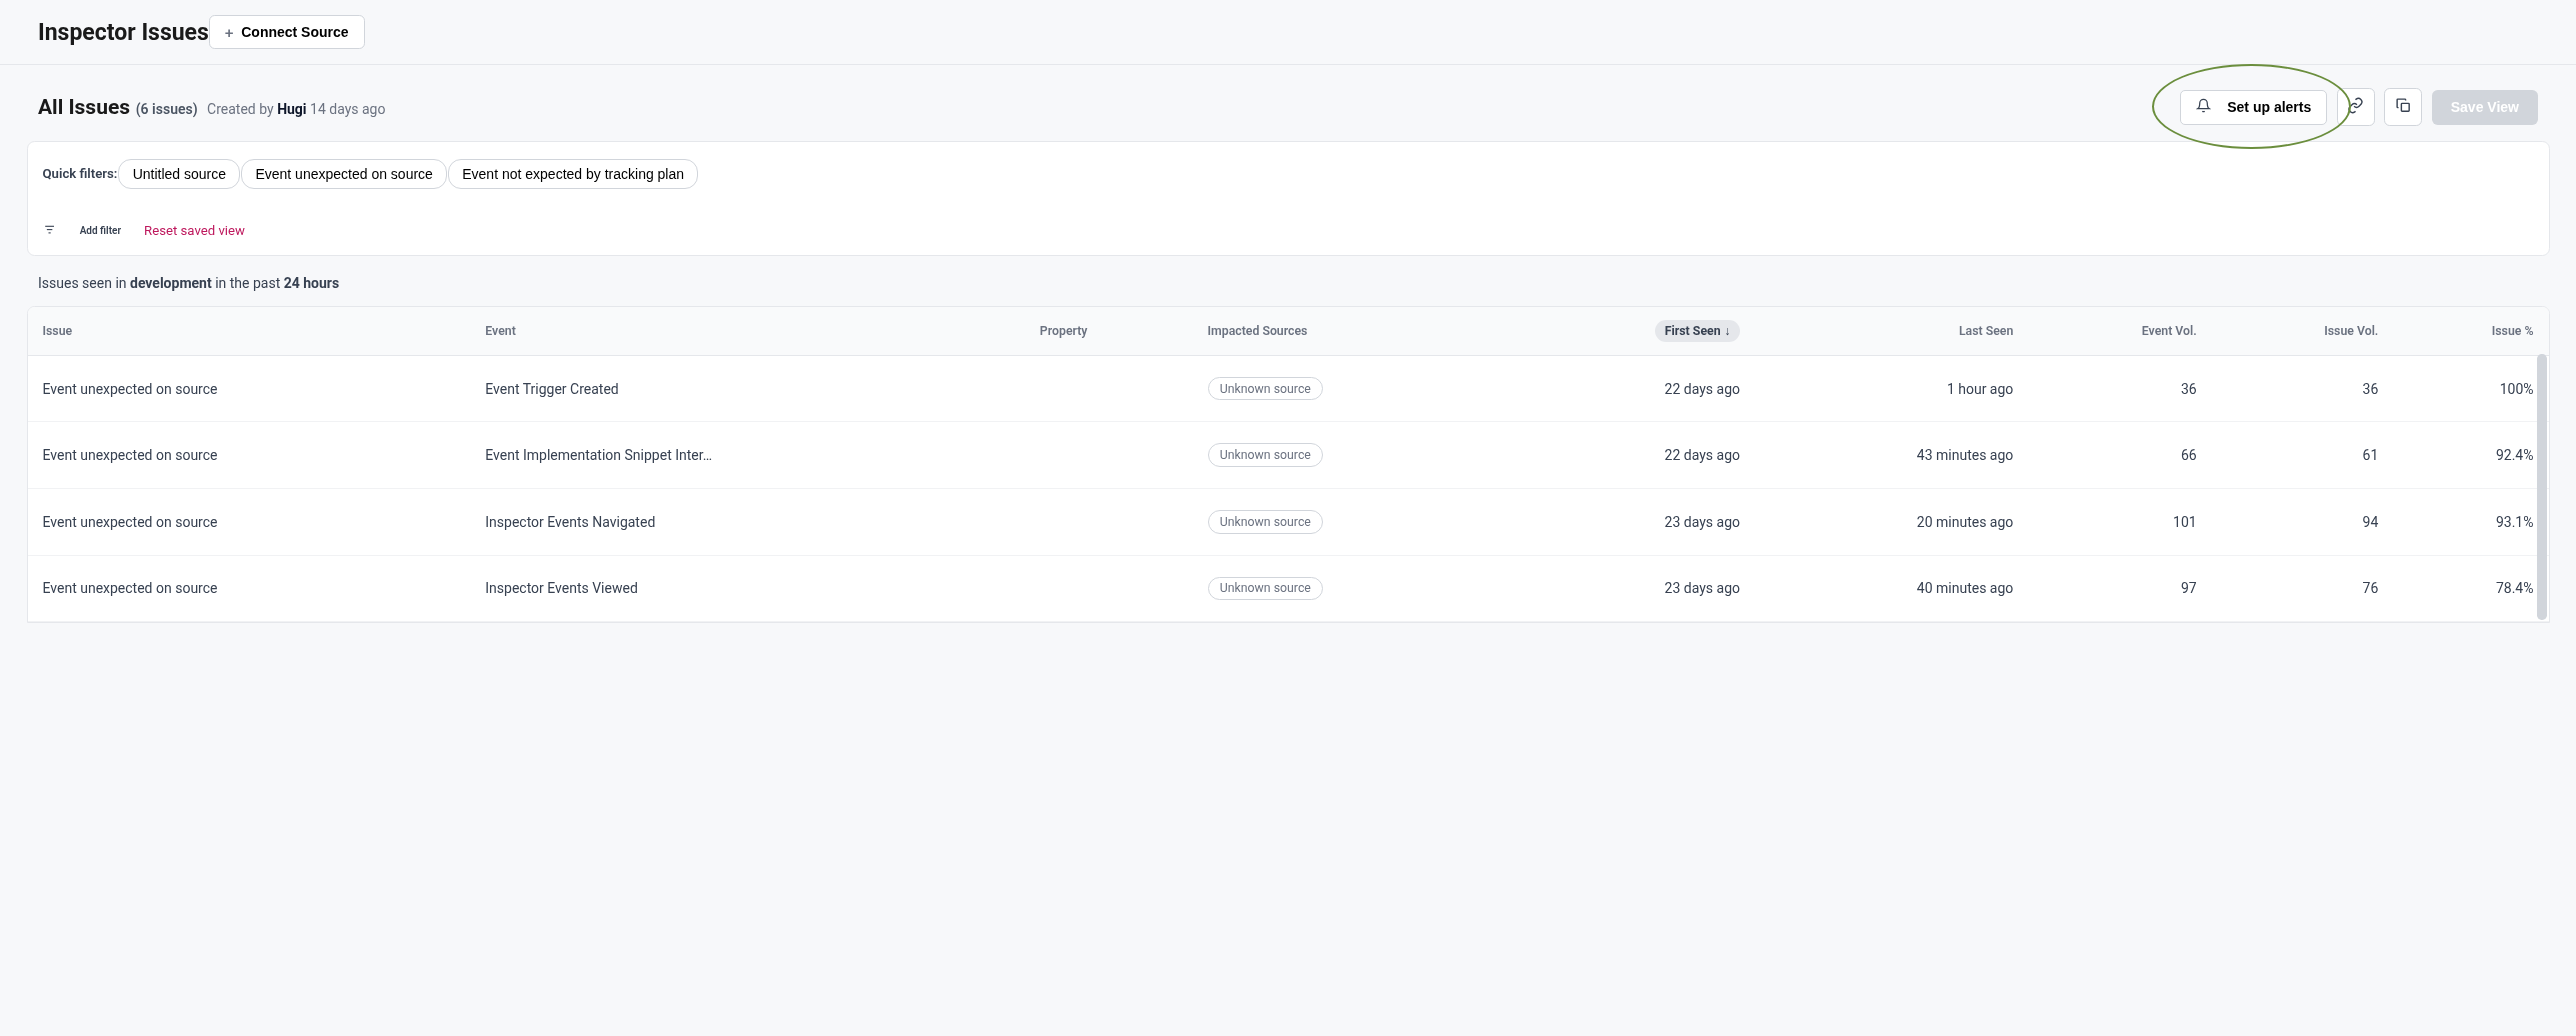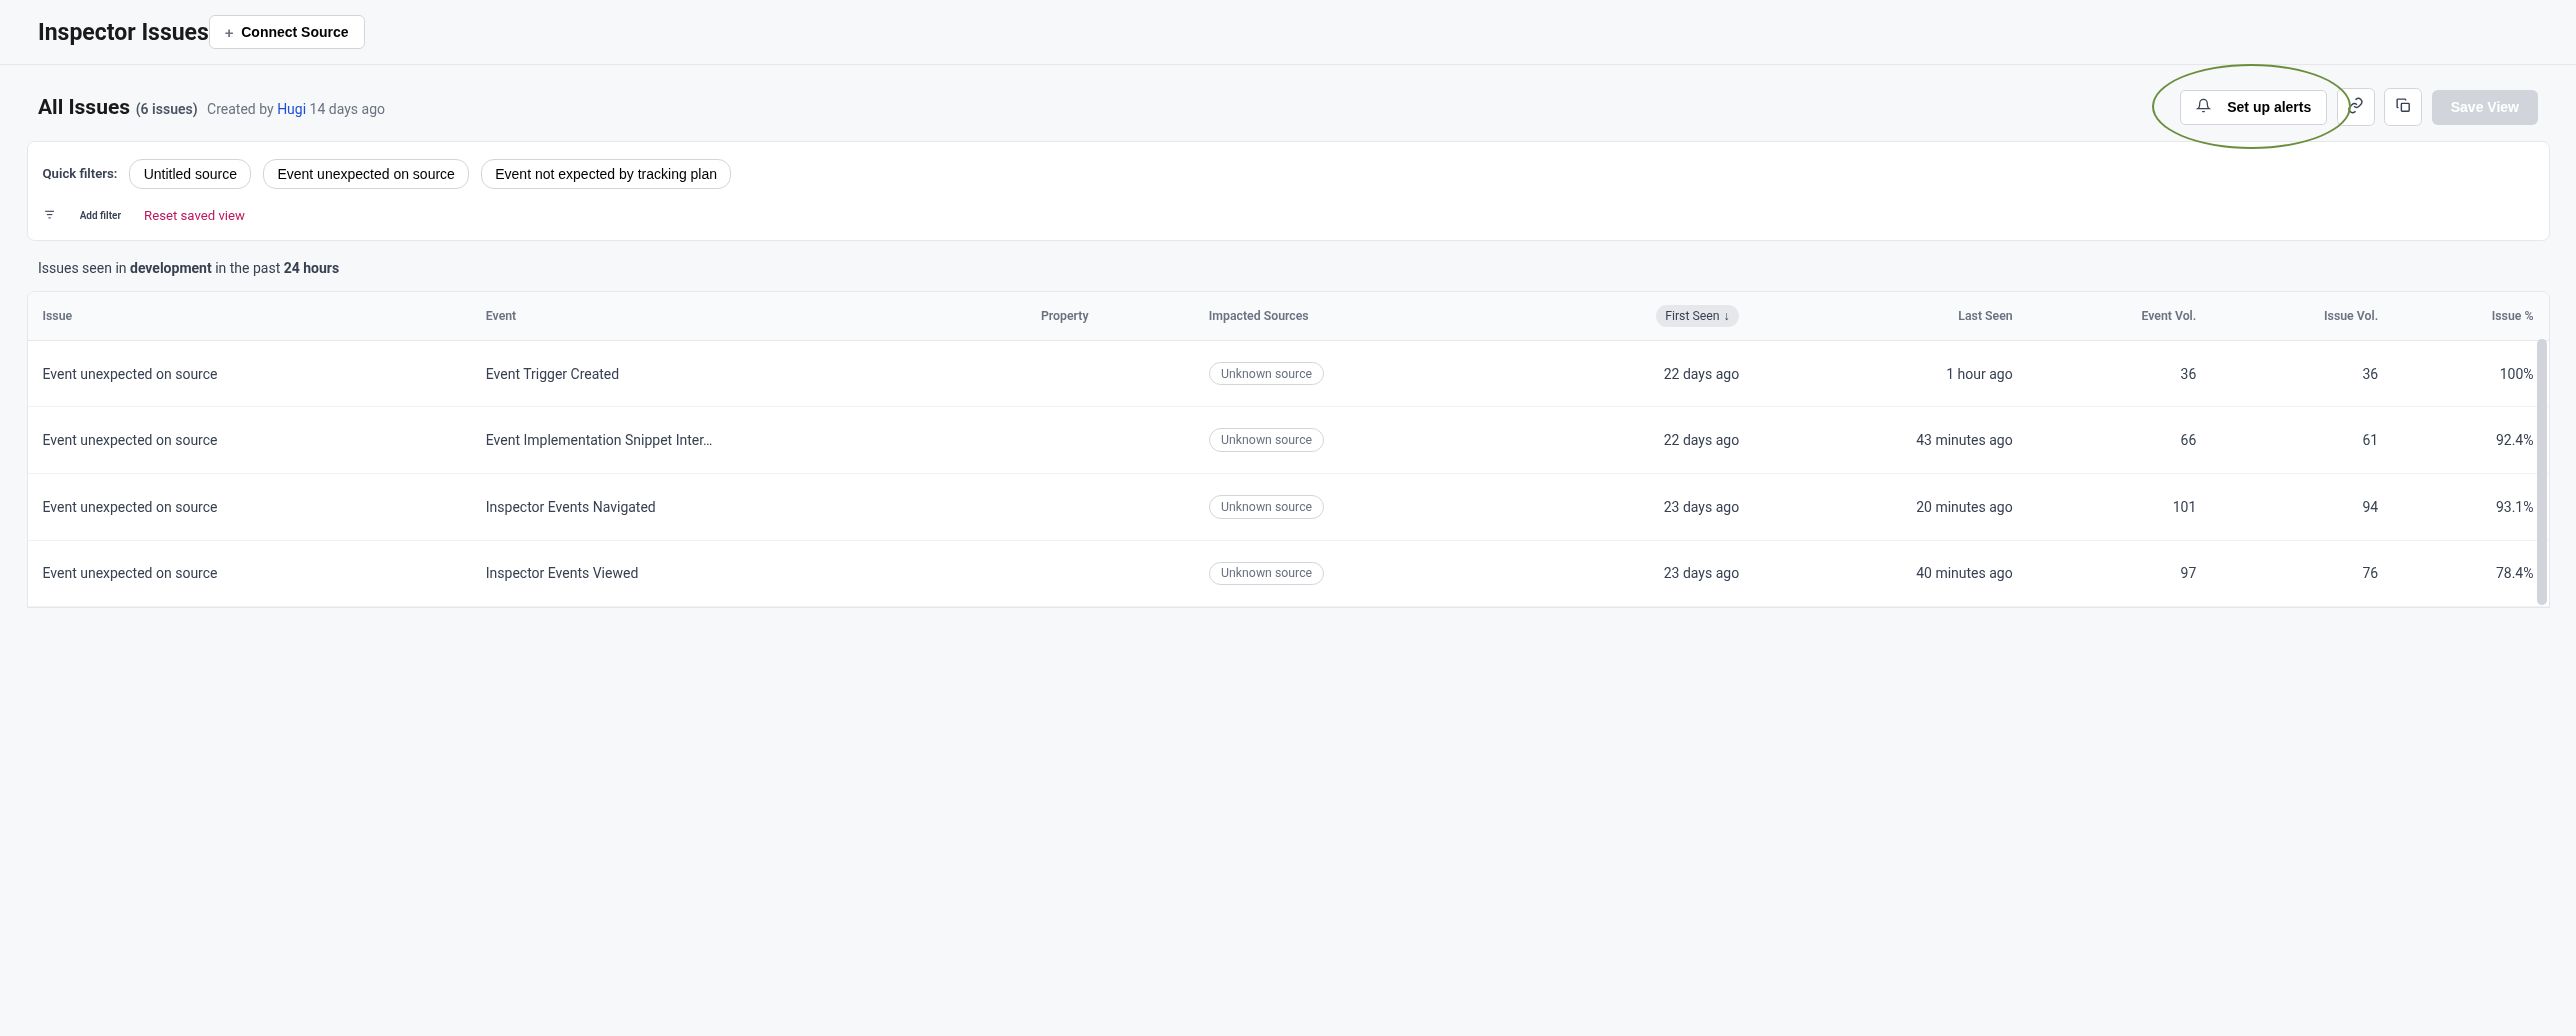--- a/index.html
+++ b/index.html
@@ -50,21 +50,21 @@
 .issue-count {
   font-size: 14px;
   font-weight: 600;
   color: #4b5563;
 }
 .created-by {
   font-size: 14px;
   color: #6b7280;
   margin-left: 3.8px;
 }
-.created-by strong { color: #1d4ed8; font-weight: 400; margin-top: 20px; }
+.created-by strong { color: #0f172a; font-weight: 700; margin-top: 20px; }
 .subheader-right {
   display: flex;
   align-items: center;
   gap: 9.5px;
   position: relative;
 }
 .circle-highlight {
   position: absolute;
   border: 2.8px solid #6b8e3d;
   border-radius: 50%;
@@ -112,22 +112,22 @@
 .filters-panel {
   background: white;
   border: 0.9px solid #e5e7eb;
   border-radius: 7.6px;
   margin: 0 26.5px 19px 26.5px;
   padding: 17px 15px;
 }
 .filters-row {
   display: flex;
   align-items: center;
-  gap: 12px;
-  margin-bottom: 19px;
+  gap: 1px;
+  margin-bottom: 34px;
 }
 .filters-label {
   font-size: 13.2px;
   font-weight: 600;
   color: #374151;
 }
 .filter-chip {
   background: white;
   border: 0.9px solid #d1d5db;
   border-radius: 13px;
@@ -183,21 +183,21 @@
 }
 .tbl thead th.num { text-align: right; }
 .sort-pill {
   display: inline-flex;
   align-items: center;
   gap: 3.8px;
   background: #e5e7eb;
   border-radius: 11.3px;
   padding: 3.8px 9.5px;
   font-size: 12.3px;
-  font-weight: 400;
+  font-weight: 700;
   color: #374151;
 }
 .tbl tbody td {
   padding: 21px 15px;
   border-bottom: 0.9px solid #f1f2f4;
   font-size: 14px;
   color: #374151;
 }
 .tbl tbody td.num { text-align: right; }
 .source-badge {

